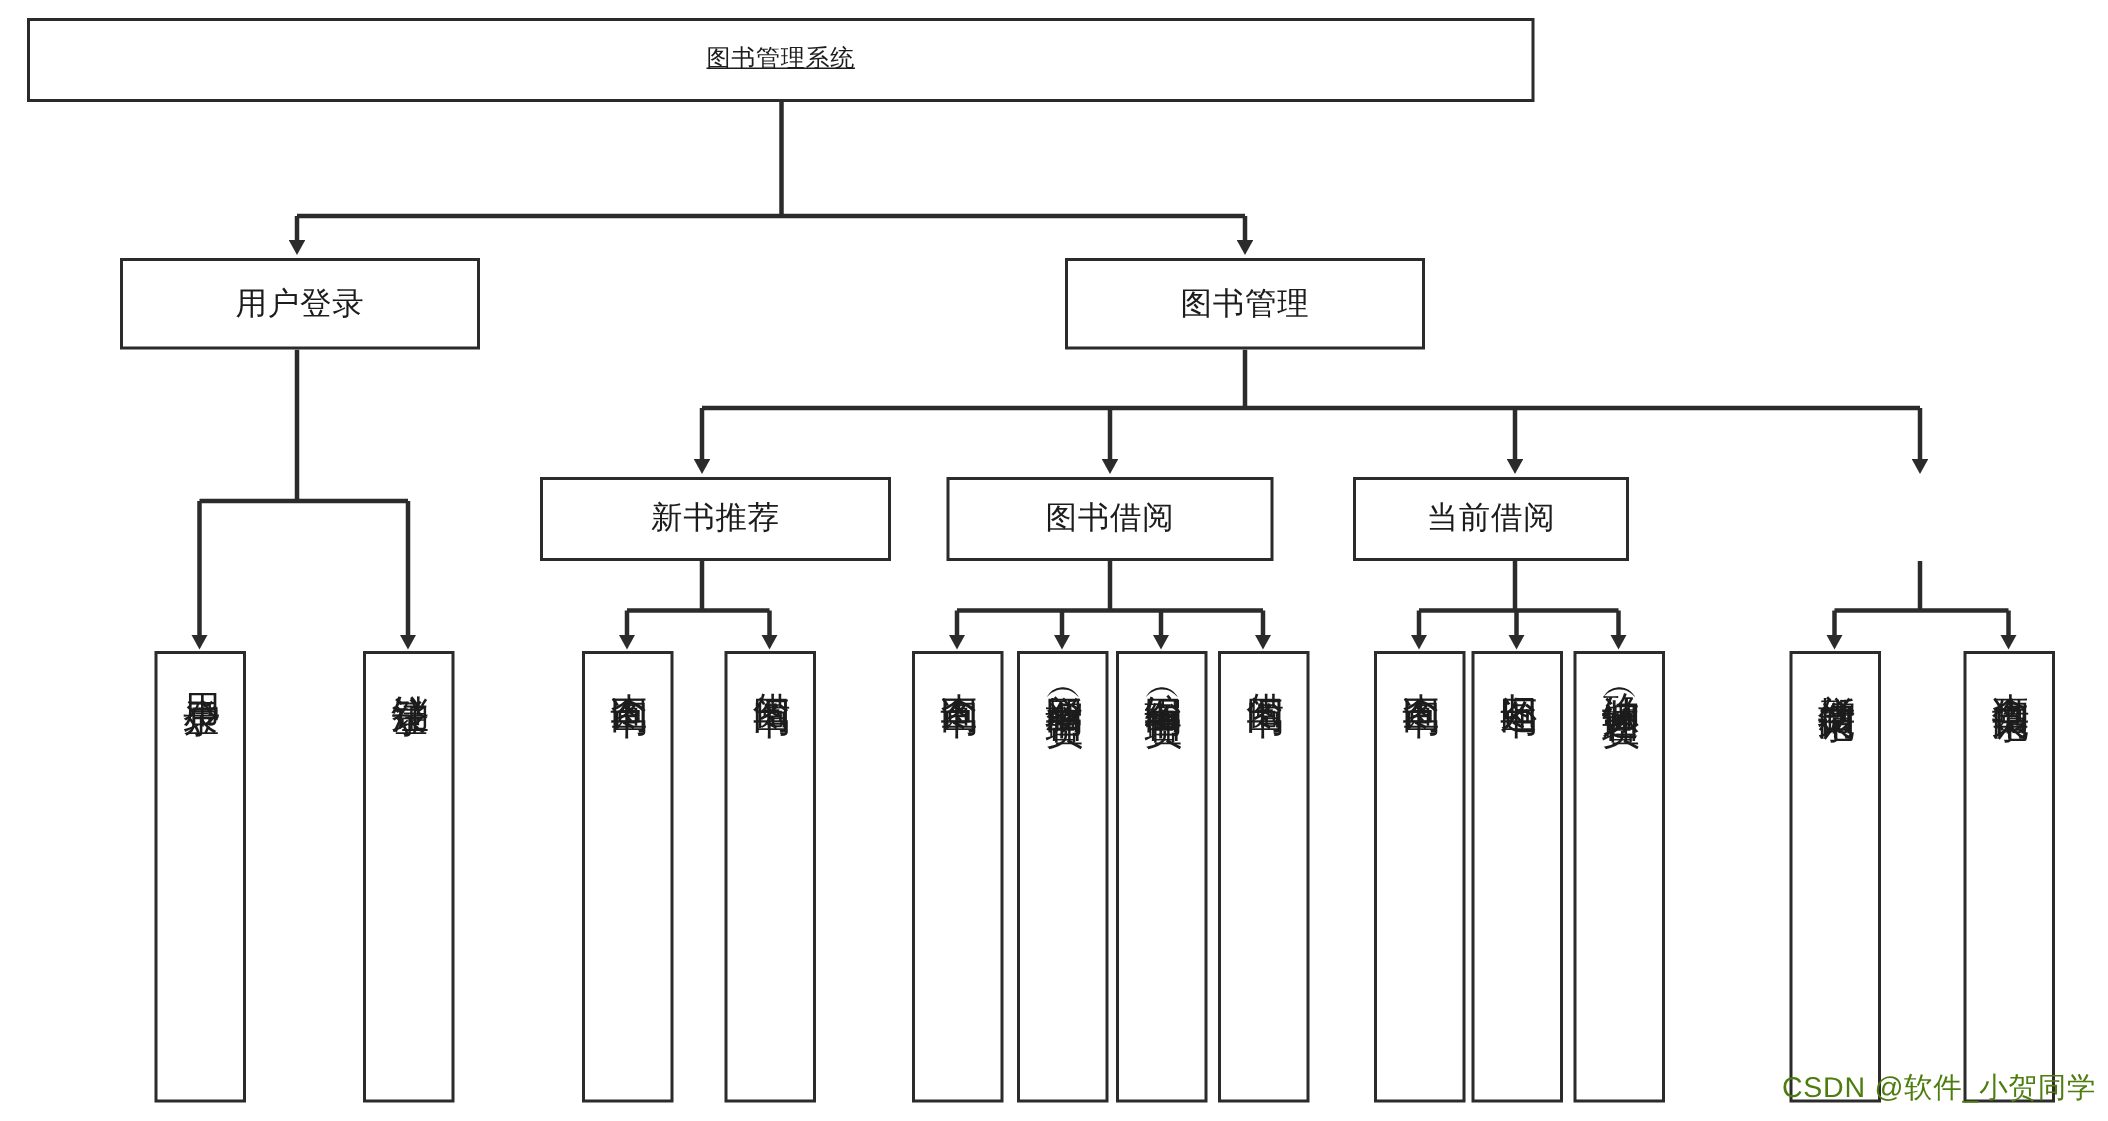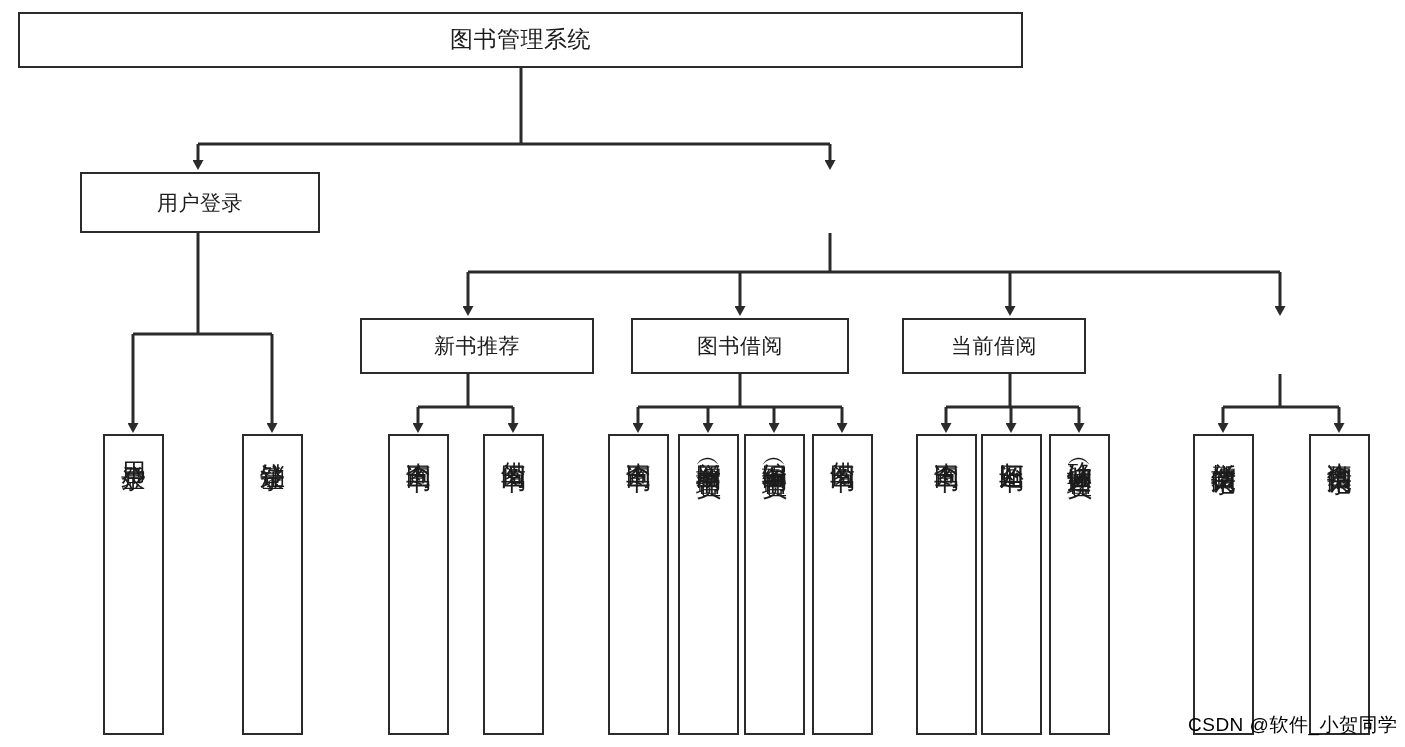--- a/index.html
+++ b/index.html
@@ -49,25 +49,26 @@
     padding-top: 6px;
   }
   .node.vert .label {
     writing-mode: vertical-rl;
     text-orientation: upright;
     font-size: 25px;
     letter-spacing: 2px;
     line-height: 1;
   }
   .node.root .label {
-    font-size: 23px;
+    font-size: 16px;
+    text-decoration: underline;
   }
   .watermark {
     position: absolute;
-    color: #000000;
+    color: #4d7c0f;
     font-size: 19px;
     white-space: nowrap;
     letter-spacing: 0.5px;
     pointer-events: none;
   }
 </style>
 </head>
 <body>
 
 <div id="canvas">
@@ -122,20 +123,23 @@
     </g>
   </svg>
 
   <div class="node horiz root" style="left:18px; top:12px; width:1005px; height:56px;">
     <span class="label">图书管理系统</span>
   </div>
 
   <div class="node horiz" style="left:80px; top:172px; width:240px; height:61px;">
     <span class="label">用户登录</span>
   </div>
+  <div class="node horiz" style="left:710px; top:172px; width:240px; height:61px;">
+    <span class="label">图书管理</span>
+  </div>
 
   <div class="node horiz" style="left:360px; top:318px; width:234px; height:56px;">
     <span class="label">新书推荐</span>
   </div>
   <div class="node horiz" style="left:631px; top:318px; width:218px; height:56px;">
     <span class="label">图书借阅</span>
   </div>
   <div class="node horiz" style="left:902px; top:318px; width:184px; height:56px;">
     <span class="label">当前借阅</span>
   </div>

